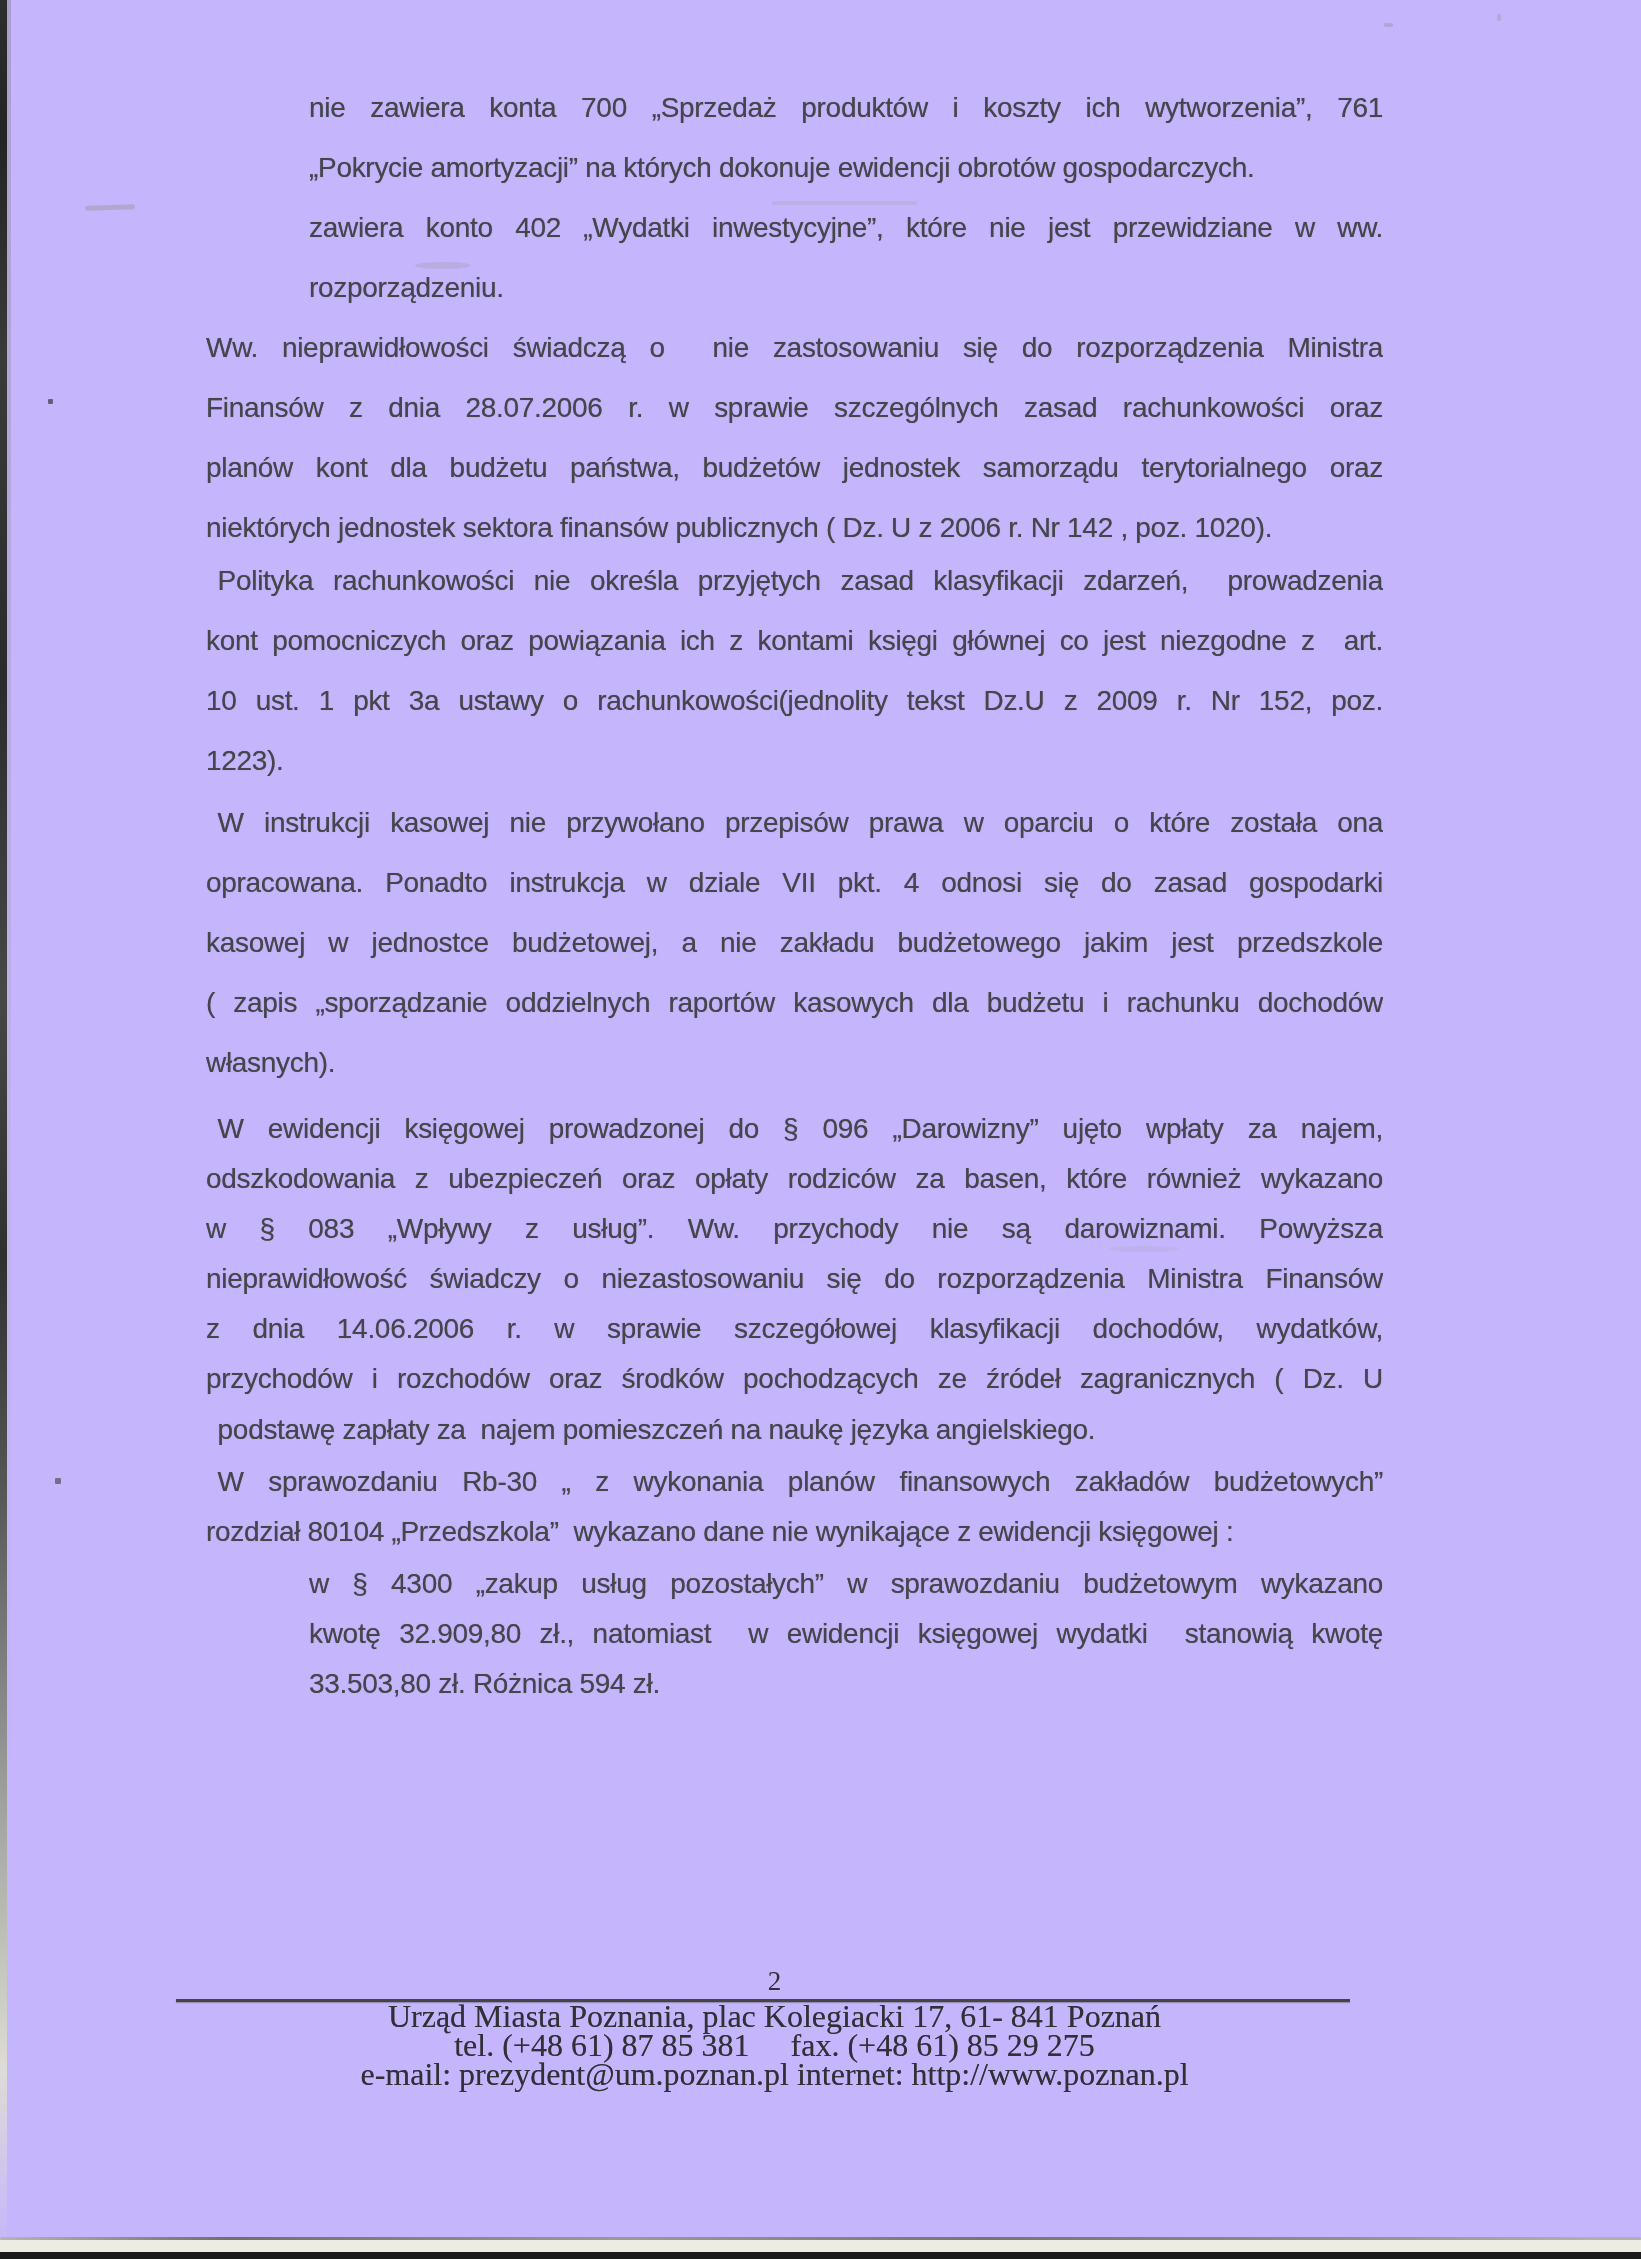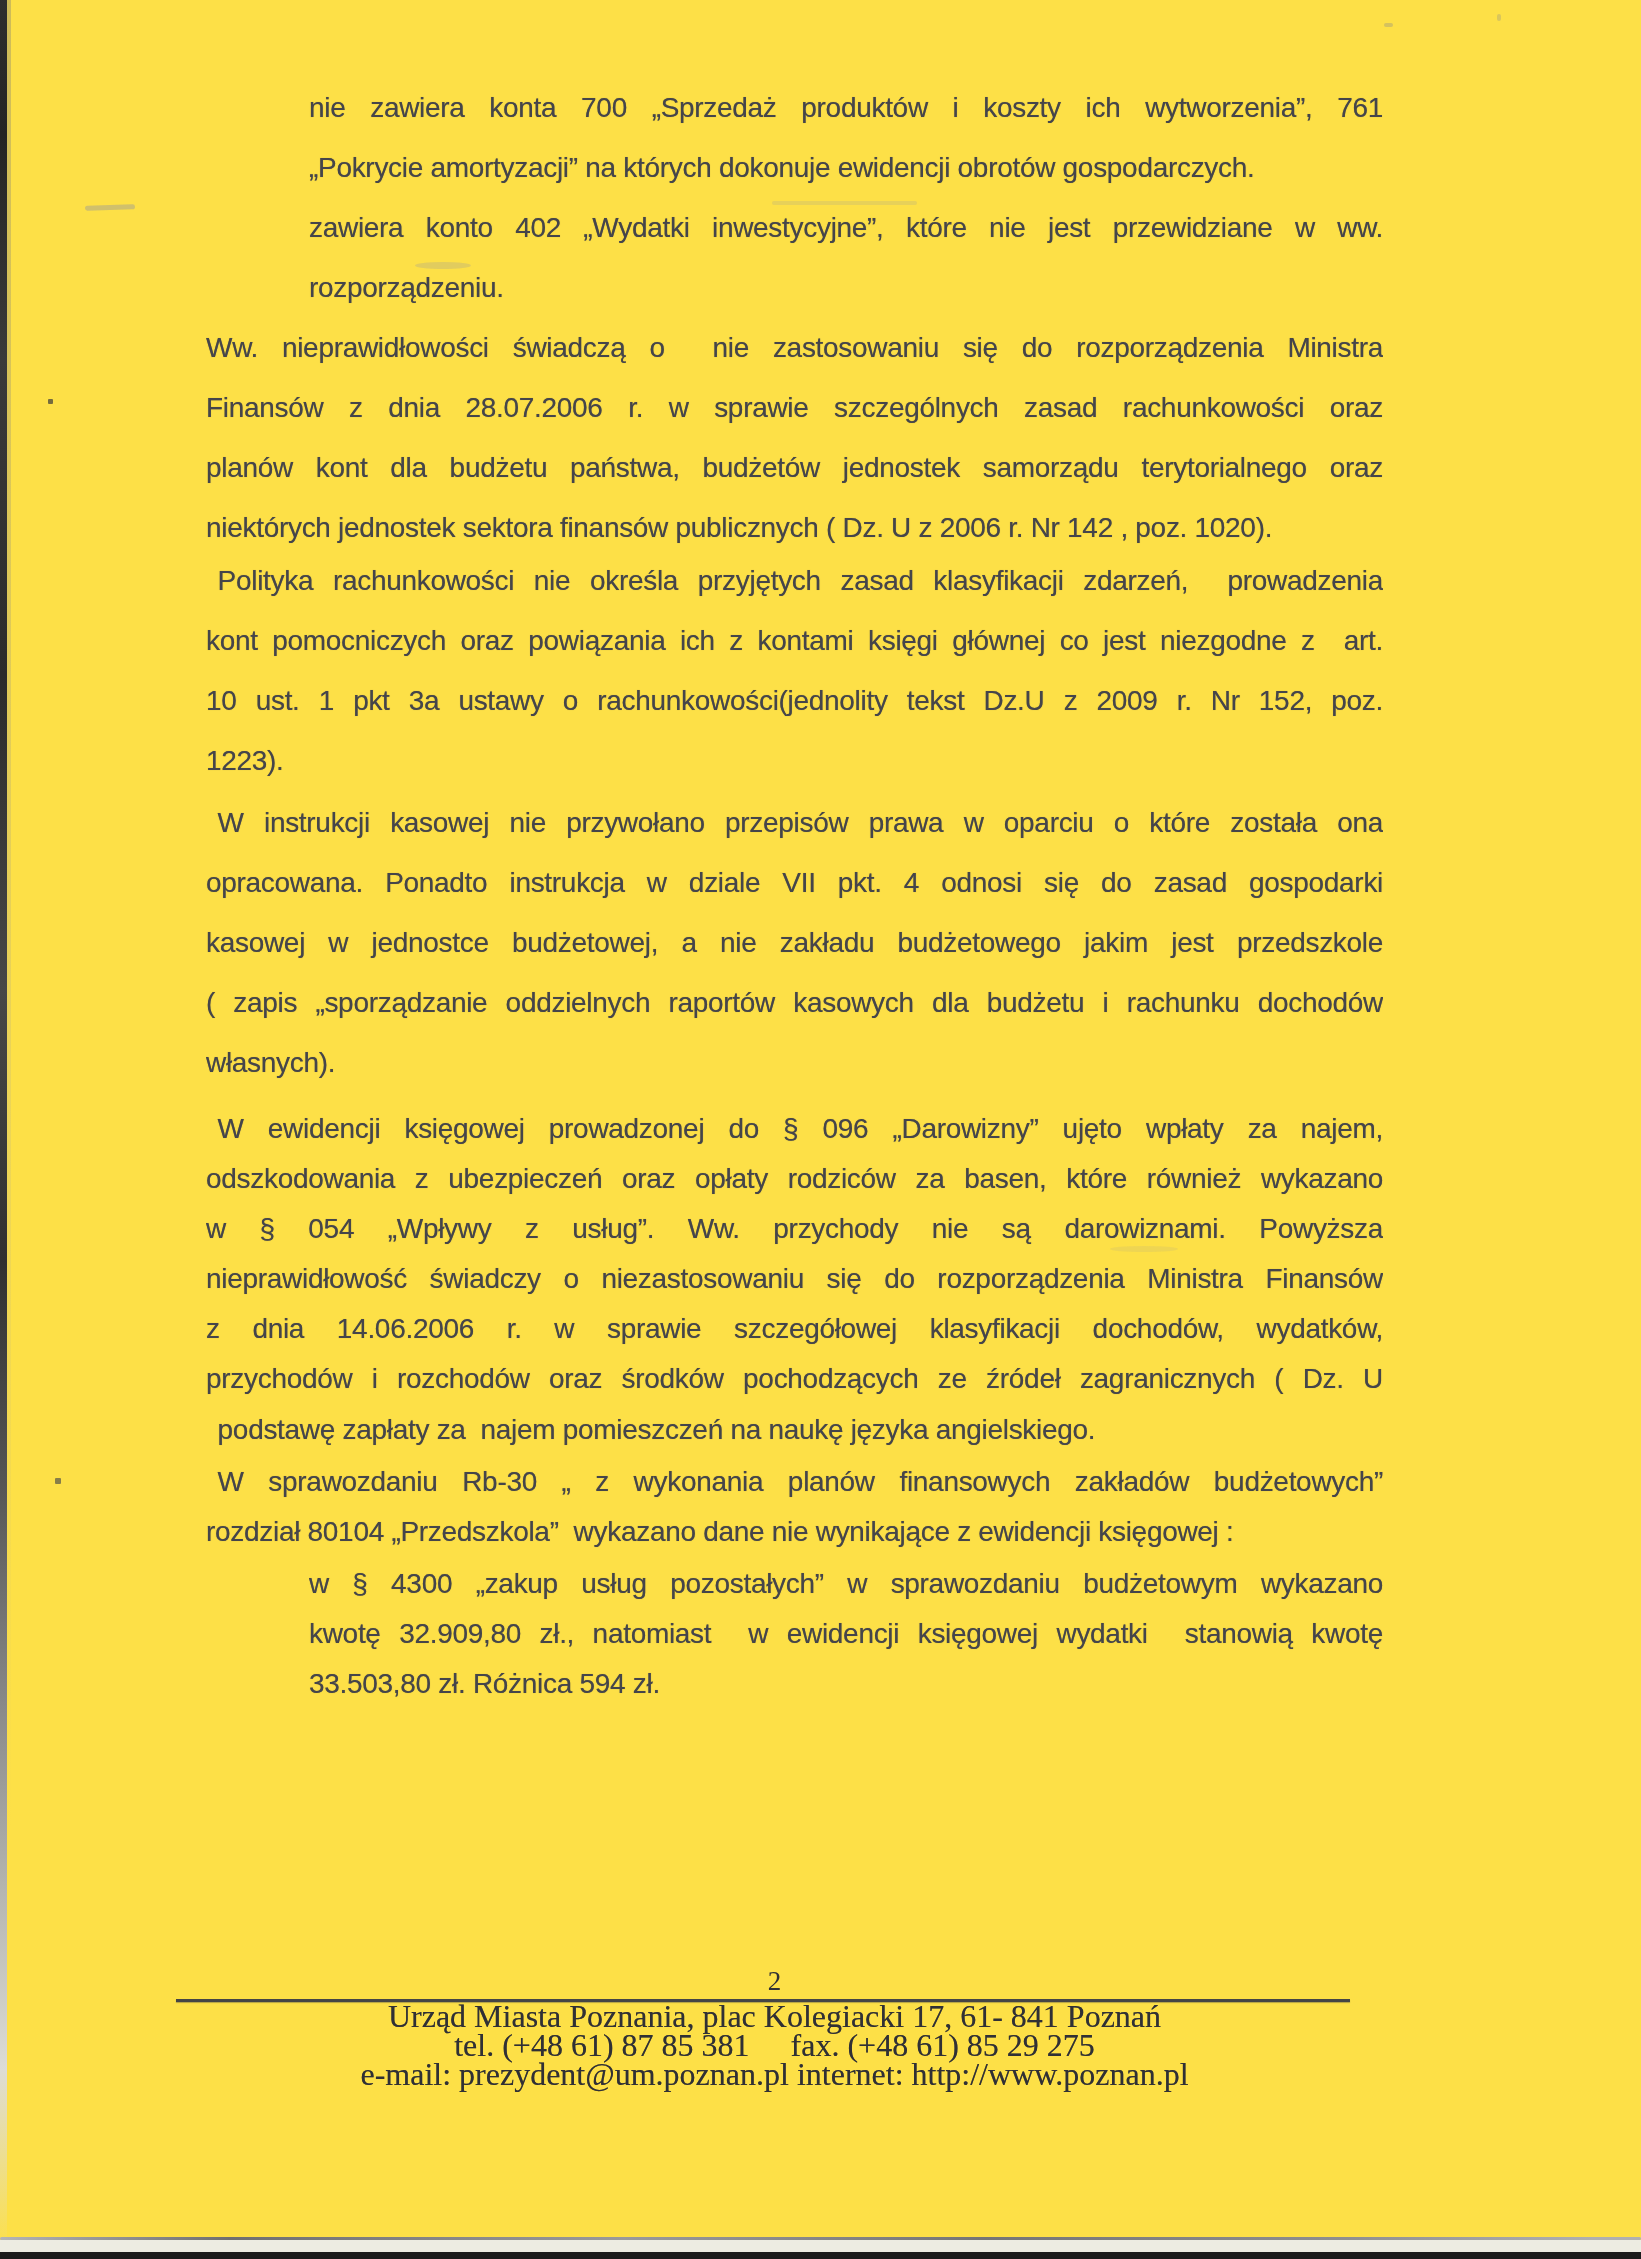--- a/index.html
+++ b/index.html
@@ -1,19 +1,19 @@
 <!DOCTYPE html>
 <html><head>
 <meta charset="utf-8">
 <style>
   html,body{margin:0;padding:0;background:#888;}
   .page{
     position:relative;
     width:1641px;height:2259px;
-    background:#fde047;
+    background:#c4b5fd;
     overflow:hidden;
     font-family:"Liberation Sans", sans-serif;
     color:#45454a;
   }
   
   .edge-strip{
     position:absolute;left:0;top:0;width:6.8px;height:2250px;
     background:linear-gradient(180deg,
       #2e2e2e 0%,#242424 6%,#3a3a3a 16%,#2b2b2b 30%,#474747 44%,
       #303030 56%,#555 66%,#8a8a8a 76%,#b5b5b0 84%,#dddcd6 92%,rgba(240,239,233,0) 100%);
@@ -105,21 +105,21 @@
       <div class="para numbered wide">
         <div class="line jl">W instrukcji kasowej nie przywołano przepisów prawa w oparciu o które została ona</div>
         <div class="line jl">opracowana. Ponadto instrukcja w dziale VII pkt. 4 odnosi się do zasad gospodarki</div>
         <div class="line jl">kasowej w jednostce budżetowej, a nie zakładu budżetowego jakim jest przedszkole</div>
         <div class="line jl">( zapis „sporządzanie oddzielnych raportów kasowych dla budżetu i rachunku dochodów</div>
         <div class="line">własnych).</div>
       </div>
       <div class="para numbered narrow">
         <div class="line jl">W ewidencji księgowej prowadzonej do § 096 „Darowizny” ujęto wpłaty za najem,</div>
         <div class="line jl">odszkodowania z ubezpieczeń oraz opłaty rodziców za basen, które również wykazano</div>
-        <div class="line jl">w § 054 „Wpływy z usług”. Ww. przychody nie są darowiznami. Powyższa</div>
+        <div class="line jl">w § 083 „Wpływy z usług”. Ww. przychody nie są darowiznami. Powyższa</div>
         <div class="line jl">nieprawidłowość świadczy o niezastosowaniu się do rozporządzenia Ministra Finansów</div>
         <div class="line jl">z dnia 14.06.2006 r. w sprawie szczegółowej klasyfikacji dochodów, wydatków,</div>
         <div class="line jl">przychodów i rozchodów oraz środków pochodzących ze źródeł zagranicznych ( Dz. U</div>
       </div>
       <div class="para numbered narrow">
         <div class="line">podstawę zapłaty za  najem pomieszczeń na naukę języka angielskiego.</div>
       </div>
       <div class="para numbered narrow">
         <div class="line jl">W sprawozdaniu Rb-30 „ z wykonania planów finansowych zakładów budżetowych”</div>
         <div class="line">rozdział 80104 „Przedszkola”  wykazano dane nie wynikające z ewidencji księgowej :</div>

